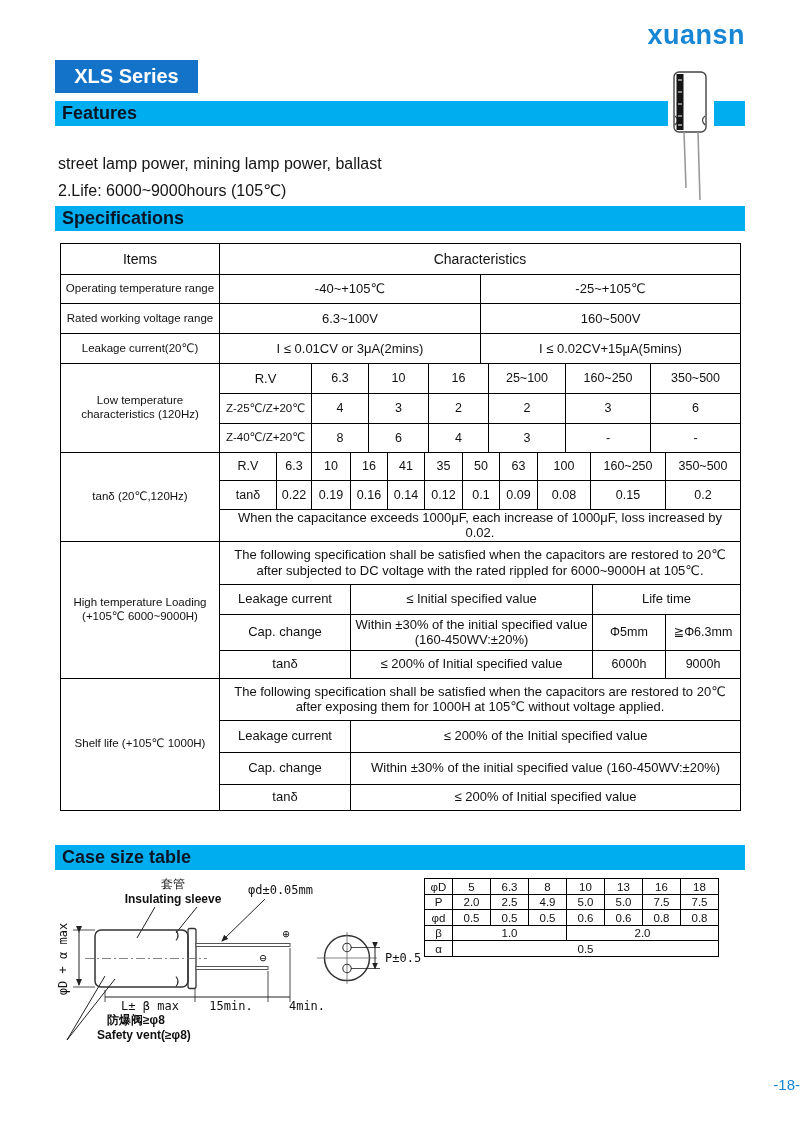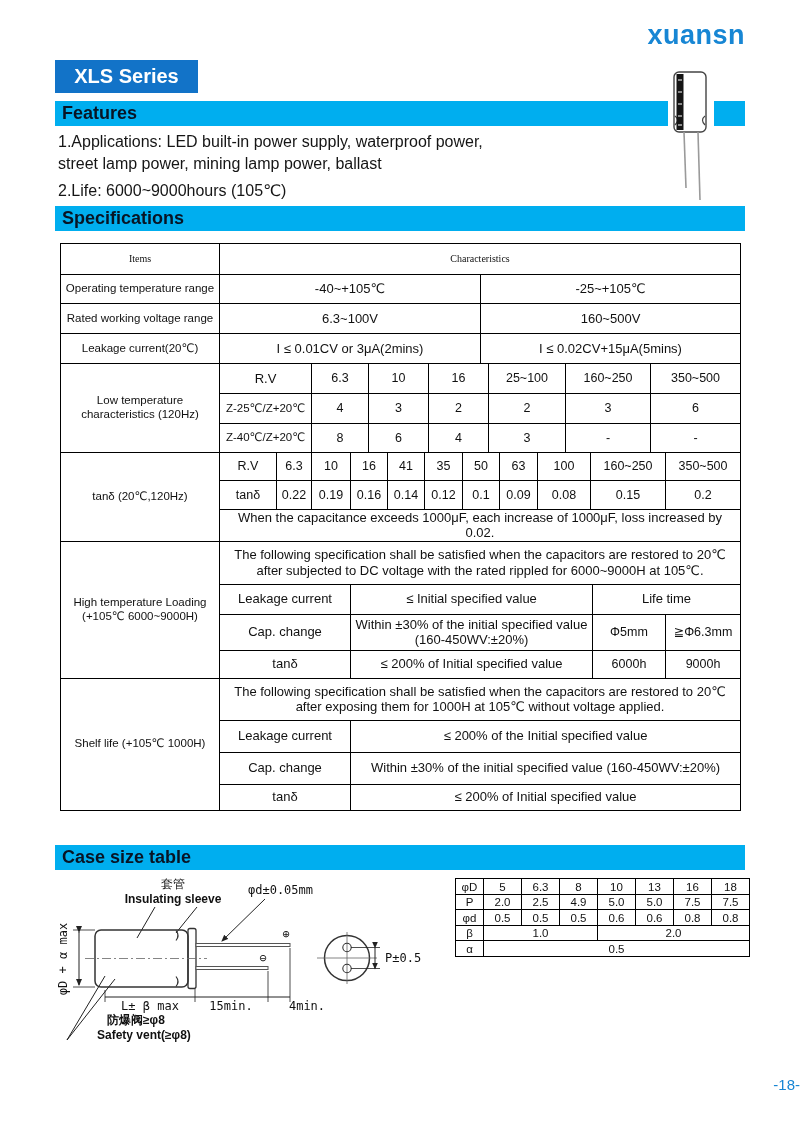--- a/index.html
+++ b/index.html
@@ -17,22 +17,22 @@
   .f1{top:133px;} .f2{top:155px;} .f3{top:181px;}
   .capicon{left:664px;top:70px;z-index:2;}
   .specwrap{left:60px;top:243px;width:682px;}
   table.spec{border-collapse:collapse;table-layout:fixed;width:681px;font-size:13px;}
   table.spec + table.spec{margin-top:-1px;}
   table.spec td{border:1px solid #000;text-align:center;vertical-align:middle;
         padding:0 2px;overflow:hidden;line-height:1.18;}
   td.lft{text-align:left;padding:2px 8px;}
   td.sm{font-size:11.5px;}
   td.num{font-size:12.5px;}
-  td.hdr{font-size:10px;font-family:Liberation Serif, serif;}
-  .casetab{left:455px;top:878px;border-radius:13px;}
+  td.hdr{font-size:14px;}
+  .casetab{left:424px;top:878px;border-radius:13px;}
   table.case{border-collapse:collapse;table-layout:fixed;width:294px;font-size:11.5px;}
   table.case td{border:1px solid #000;text-align:center;vertical-align:middle;padding:0;overflow:hidden;}
   .diag{left:55px;top:872px;}
   .diag text{font-family:"DejaVu Sans Mono",monospace;font-size:12px;fill:#111;}
   .diag text.sans{font-family:"Liberation Sans","DejaVu Sans",sans-serif;font-weight:700;}
   .pagenum{left:0;top:1076px;width:800px;text-align:right;font-size:15px;color:#1786d4;}
 </style>
 </head>
 <body>
 
@@ -56,21 +56,20 @@
     </g>
   </svg>
 
   <div class="abs band b-feat">
     <span>Features</span>
   </div>
 
   <div class="abs series">
     <span>XLS Series</span>
   </div>
-  <div class="abs ftext f1">1.Applications: LED built-in power supply, waterproof power,</div>
   <div class="abs ftext f2">street lamp power, mining lamp power, ballast</div>
   <div class="abs ftext f3">2.Life: 6000~9000hours (105℃)</div>
 
   <div class="abs band b-spec">
     <span>Specifications</span>
   </div>
 
   <div class="abs specwrap">
 
     <table class="spec">

